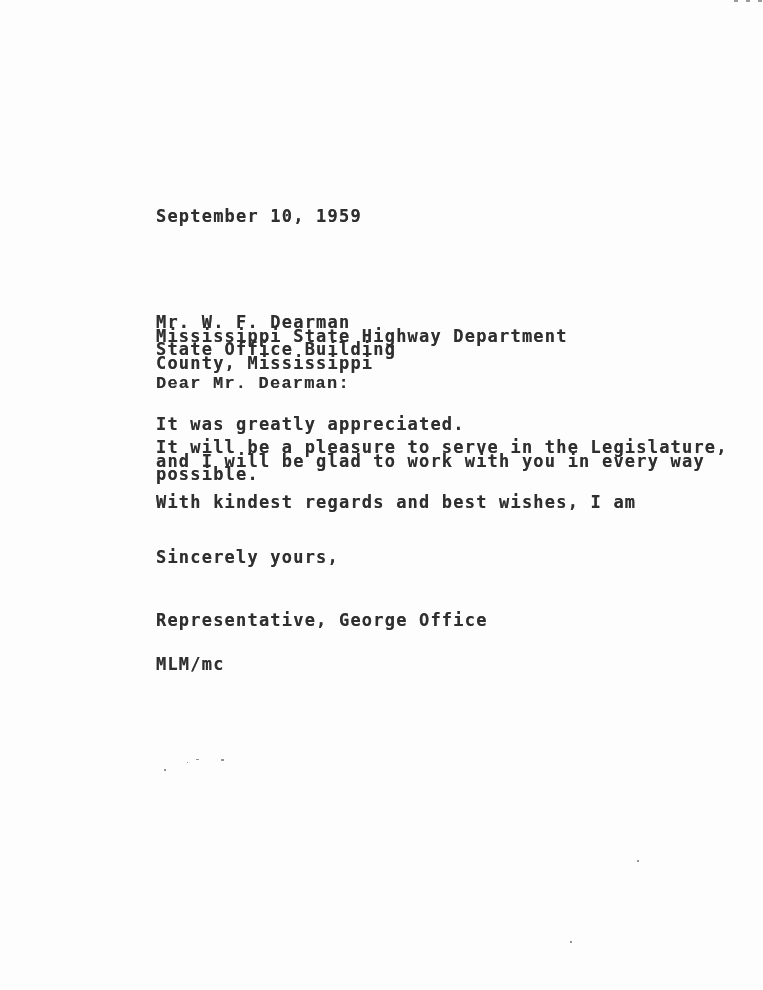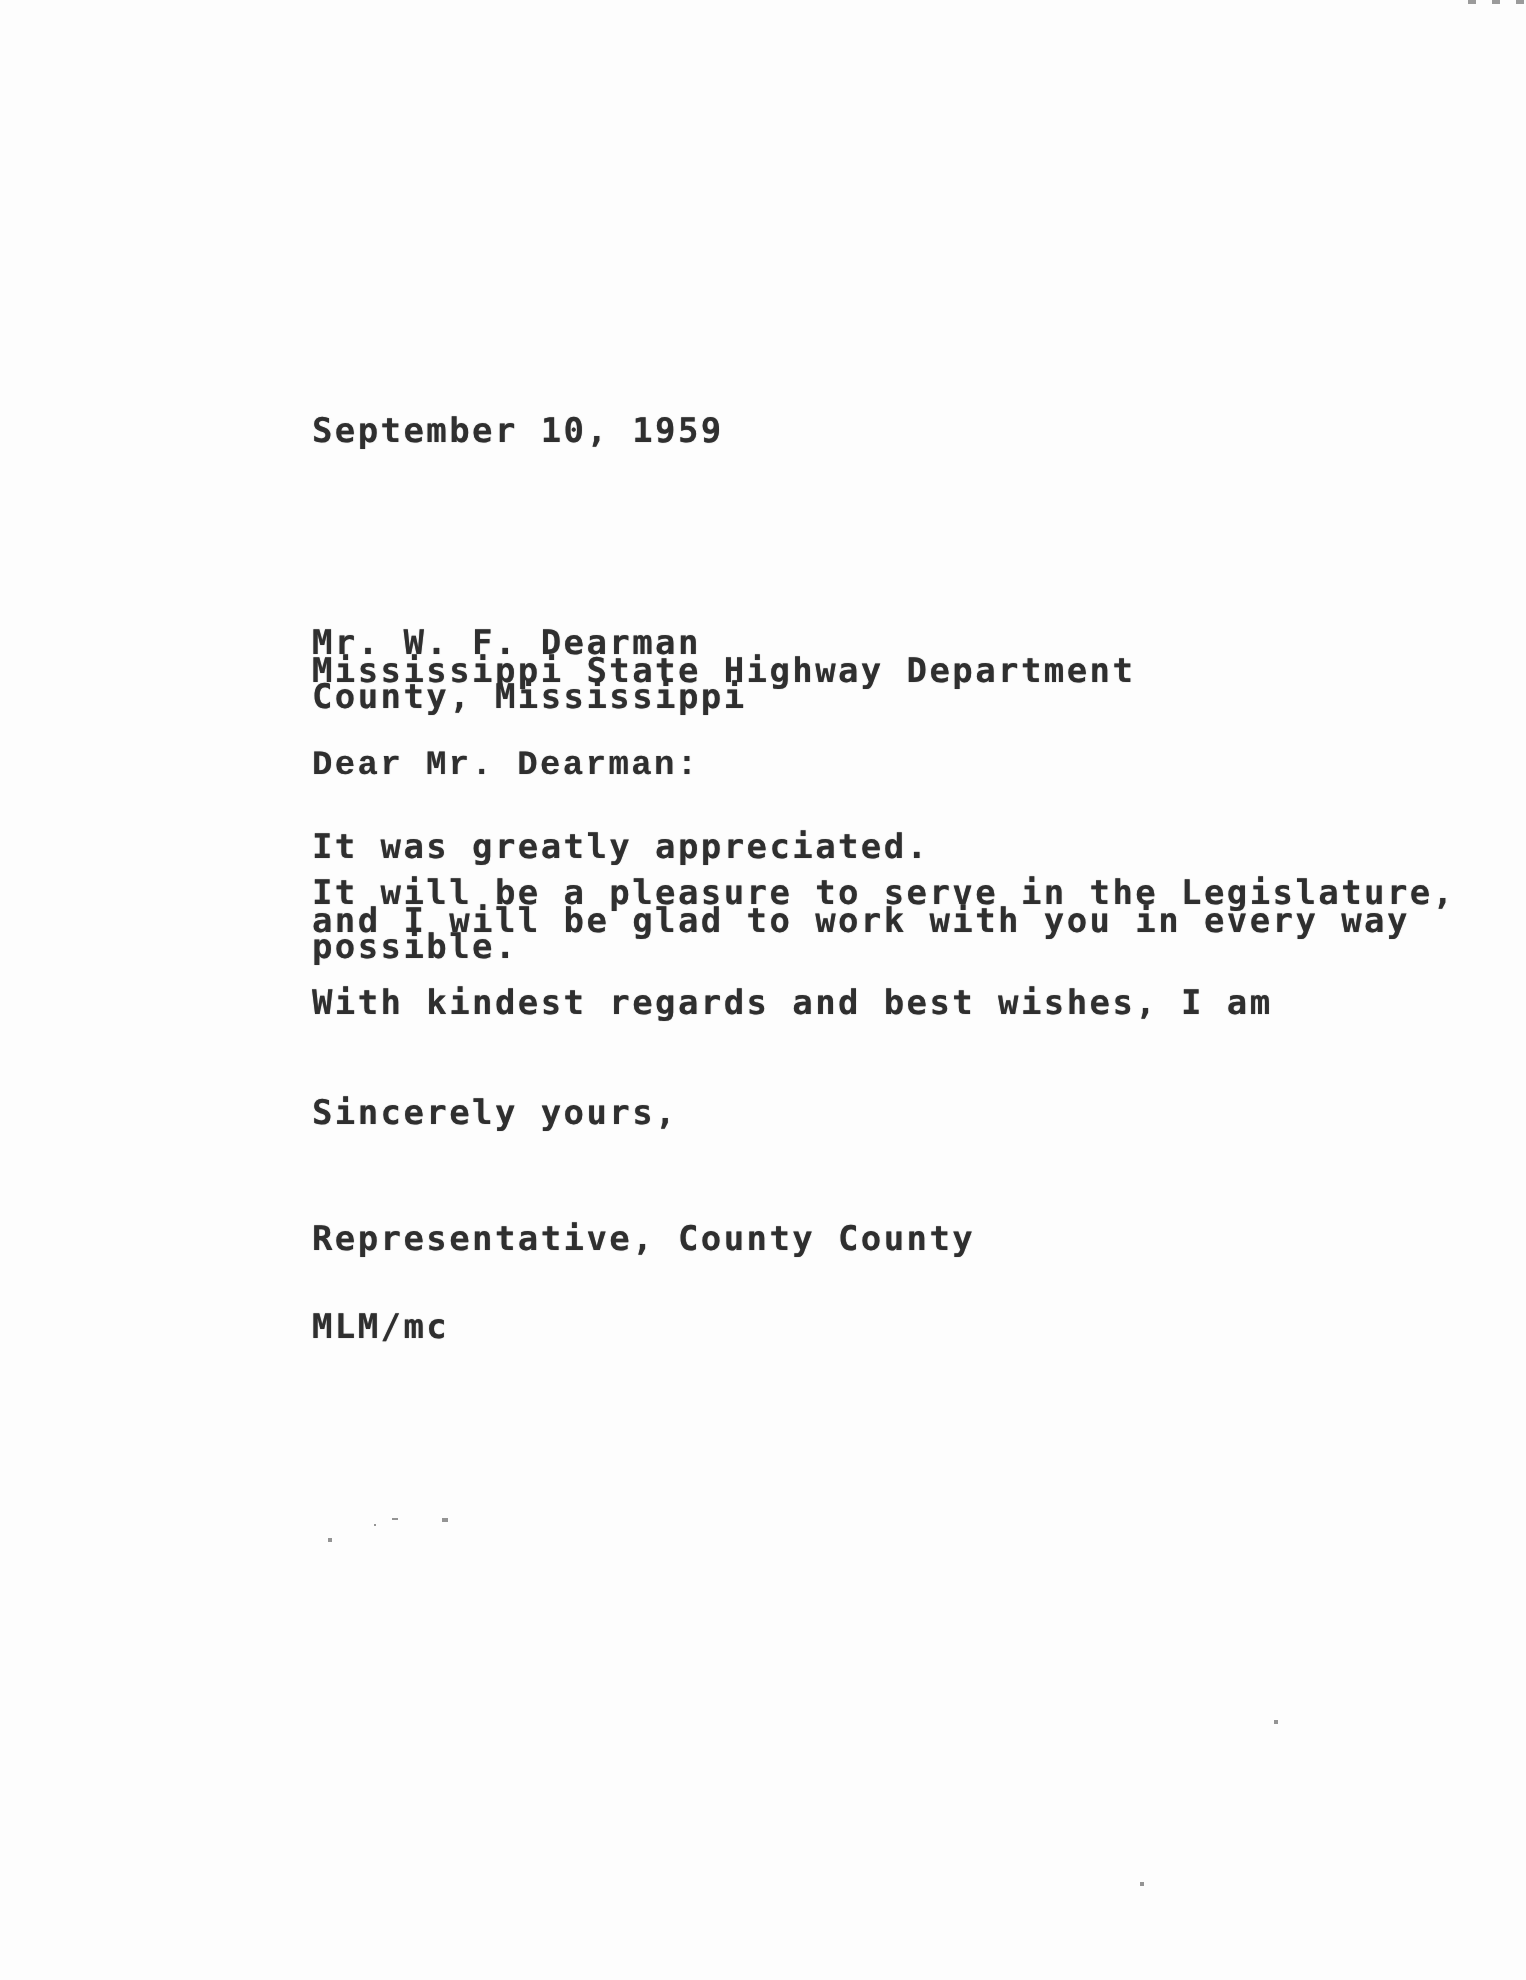--- a/index.html
+++ b/index.html
@@ -44,41 +44,42 @@
 
   <span class="edge-dash" style="left:734px;"></span>
   <span class="edge-dash" style="left:746px;"></span>
   <span class="edge-dash" style="left:758px;"></span>
 
   <div class="abs line" style="left:156px; top:210px;">September 10, 1959</div>
 
   <div class="abs block" style="left:156px; top:316px;">
     <div class="line">Mr. W. F. Dearman</div>
     <div class="line">Mississippi State Highway Department</div>
+    <div class="line">State Office Building</div>
     <div class="line">County, Mississippi</div>
   </div>
 
   <div class="abs line" style="left:156px; top:377px;font-family:Liberation Mono, monospace;">Dear Mr. Dearman:</div>
 
   <div class="abs block" style="left:156px; top:418px;">
     <div class="line">It was greatly appreciated.</div>
   </div>
 
   <div class="abs block" style="left:156px; top:441px;">
     <div class="line">It will be a pleasure to serve in the Legislature,</div>
     <div class="line">and I will be glad to work with you in every way</div>
     <div class="line">possible.</div>
   </div>
 
   <div class="abs line" style="left:156px; top:496px;">With kindest regards and best wishes, I am</div>
 
   <div class="abs line" style="left:156px; top:551px;">Sincerely yours,</div>
 
   <div class="abs block" style="left:156px; top:614px;">
-    <div class="line">Representative, County County</div>
+    <div class="line">Representative, George Office</div>
   </div>
 
   <div class="abs line" style="left:156px; top:658px;">MLM/mc</div>
 
   <span class="speck" style="left:196px; top:759px; width:3px; height:1px;"></span>
   <span class="speck" style="left:187px; top:762px; width:1px; height:1px;"></span>
   <span class="speck" style="left:221px; top:759px; width:3px; height:2px;"></span>
   <span class="speck" style="left:164px; top:769px; width:2px; height:2px;"></span>
   <span class="speck" style="left:637px; top:860px; width:2px; height:2px;"></span>
   <span class="speck" style="left:570px; top:941px; width:2px; height:2px;"></span>

